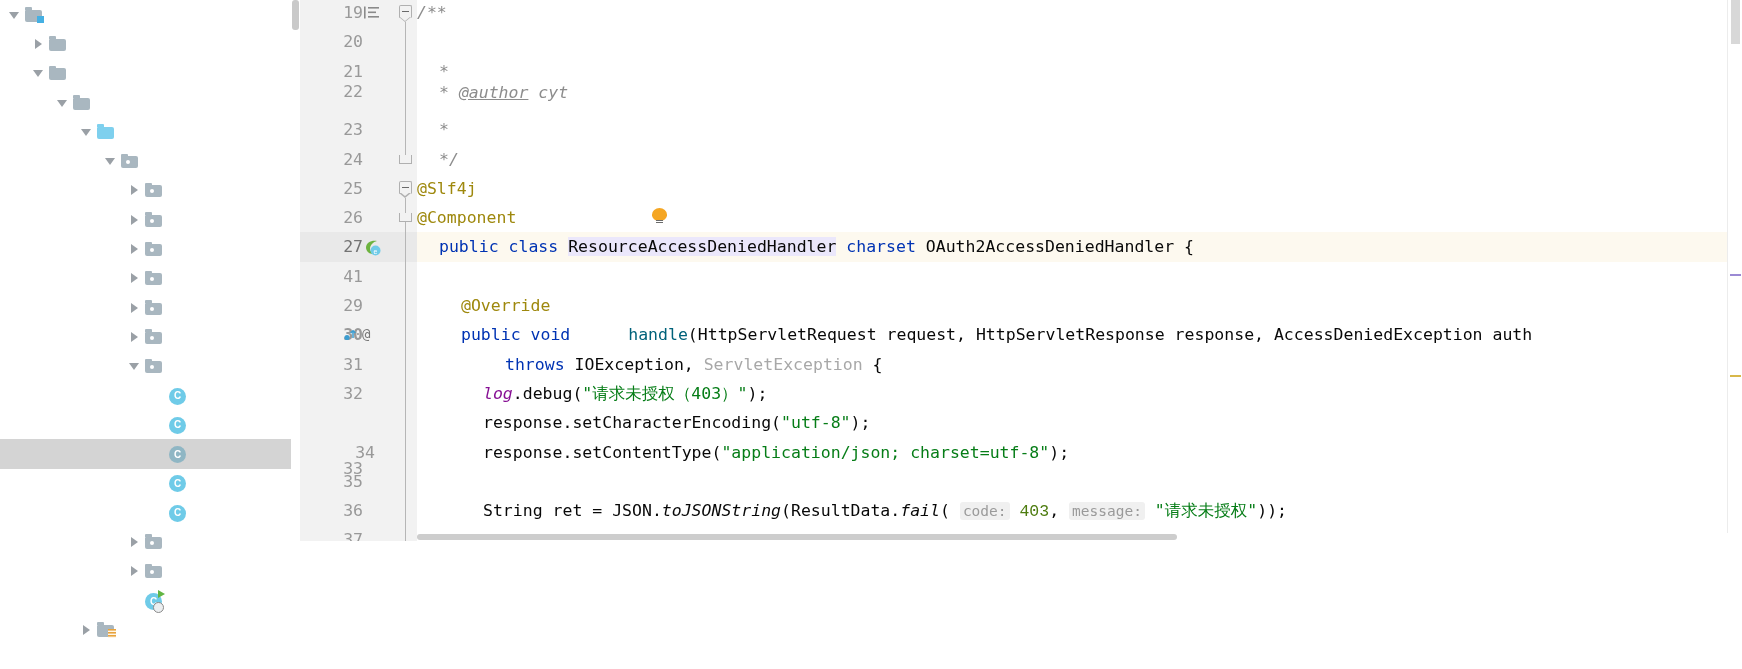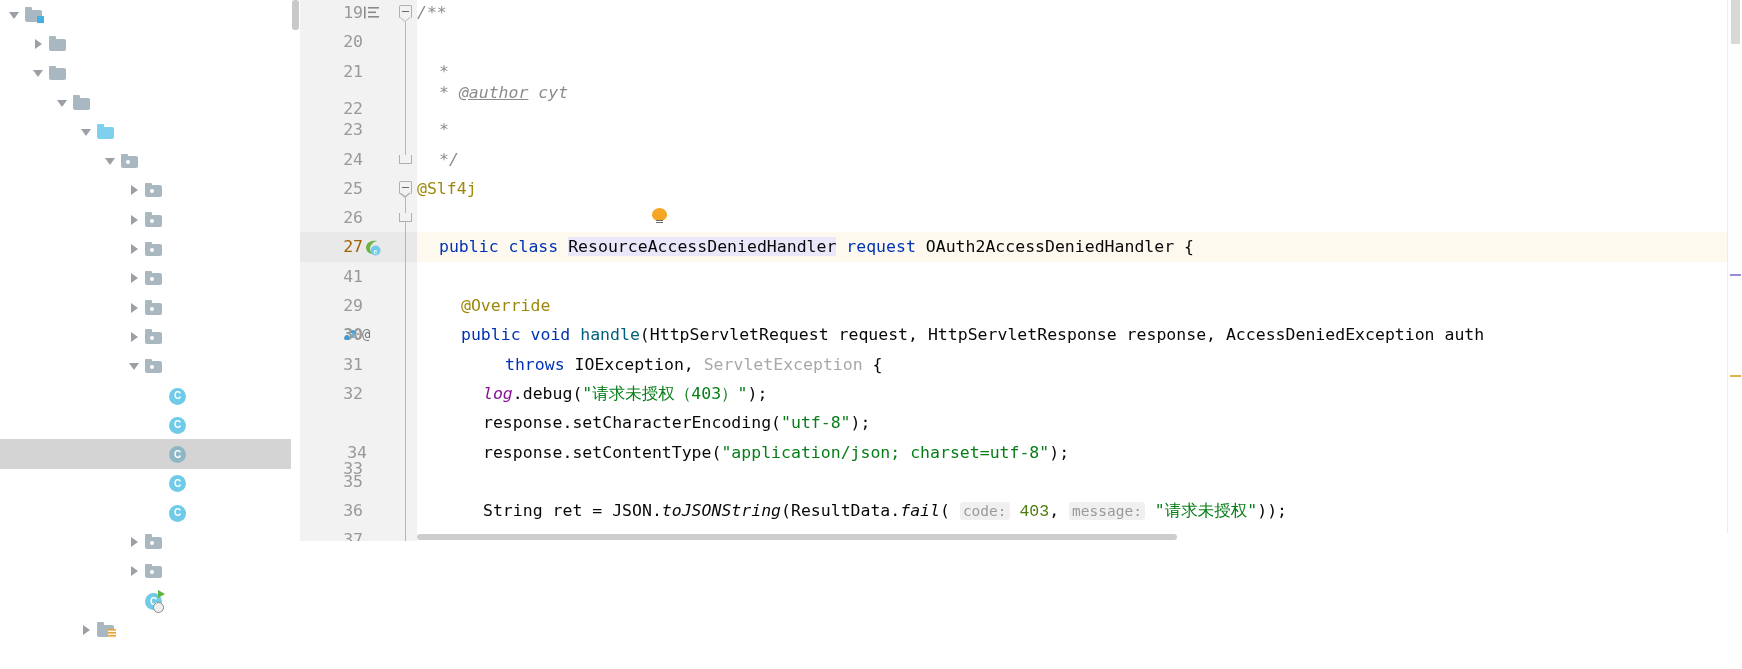--- a/index.html
+++ b/index.html
@@ -196,33 +196,33 @@
 
   .lnum {
     position:absolute; right:0; width:93px;
     height:29.3px; line-height:29.3px;
     text-align:right; padding-right:30px;
     box-sizing:border-box;
     font-size:16.5px;
     color:#999999;
     font-family:"DejaVu Sans Mono","Liberation Mono",monospace;
   }
-  .lnum.caret { background:#e9e9e9; color:#a16207; }
+  .lnum.caret { background:#e9e9e9; color:#737373; }
   .gline { position:absolute; left:0; right:0; height:29.3px; }
   .gline.caret { background:#e9e9e9; }
 
   
   .kw   { color:#0033b3; }
   .anno { color:#9e880d; }
   .str  { color:#067d17; }
   .num  { color:#4d7c0f;font-family:Liberation Mono, monospace; }
   .cmt  { color:#8c8c8c; font-style:italic; }
   .cmt-tag { color:#8c8c8c; font-style:italic; text-decoration:underline; }
   .sfield { color:#871094; font-style:italic; }
-  .method { color:#00627a; }
+  .method { color:#00627a;margin-left:48px; }
   .grayed { color:#a8a8a8; }
   .ident { color:#080808; }
   .hint {
     color:#9a9a9a;
     font-size:14.5px;
     background:#f0f0f0;
     border-radius:3px;
     padding:1px 3px;
   }
   .hl-ident { background:#ebe7fb; }
@@ -474,21 +474,21 @@
     <div class="ed-foldcol"></div>
 
     <div id="gutter-rows">
         <div class="gline" style="top: -2px; width: 117px;"></div>
         <div class="lnum" style="top: -2px; left: 0px;">19</div>
         <div class="gline" style="top: 27.3px; width: 117px;"></div>
         <div class="lnum" style="top: 27.3px; left: 0px;">20</div>
         <div class="gline" style="top: 56.6px; width: 117px;"></div>
         <div class="lnum" style="top: 56.6px; left: 0px;">21</div>
         <div class="gline" style="top: 85.9px; width: 117px;"></div>
-        <div class="lnum" style="top: 94px; left: 0px; text-align: right;">22</div>
+        <div class="lnum" style="top: 77px; left: 0px; text-align: right;">22</div>
         <div class="gline" style="top: 115.2px; width: 117px;"></div>
         <div class="lnum" style="top: 115.2px; left: 0px;">23</div>
         <div class="gline" style="top: 144.5px; width: 117px;"></div>
         <div class="lnum" style="top: 144.5px; left: 0px;">24</div>
         <div class="gline" style="top: 173.8px; width: 117px;"></div>
         <div class="lnum" style="top: 173.8px; left: 0px;">25</div>
         <div class="gline" style="top: 203.1px; width: 117px;"></div>
         <div class="lnum" style="top: 203.1px; left: 0px;">26</div>
         <div class="gline caret" style="top: 232.4px; width: 117px;"></div>
         <div class="lnum caret" style="top: 232.4px; left: 0px;">27</div>
@@ -498,21 +498,21 @@
         <div class="lnum" style="top: 291px; left: 0px;">29</div>
         <div class="gline" style="top: 320.3px; width: 117px;"></div>
         <div class="lnum" style="top: 320.3px; left: 0px; font-weight: bold;">30</div>
         <div class="gline" style="top: 349.6px; width: 117px;"></div>
         <div class="lnum" style="top: 349.6px; left: 0px;">31</div>
         <div class="gline" style="top: 378.9px; width: 117px;"></div>
         <div class="lnum" style="top: 378.9px; left: 0px;">32</div>
         <div class="gline" style="top: 408.2px; width: 117px;"></div>
         <div class="lnum" style="top: 426px; left: 0px; margin-top: 28px;">33</div>
         <div class="gline" style="top: 437.5px; width: 117px;"></div>
-        <div class="lnum" style="top: 437.5px; left: 4px;">34</div>
+        <div class="lnum" style="top: 437.5px; left: 12px;">34</div>
         <div class="gline" style="top: 466.8px; width: 117px;"></div>
         <div class="lnum" style="top: 466.8px; left: 0px;">35</div>
         <div class="gline" style="top: 496.1px; width: 117px;"></div>
         <div class="lnum" style="top: 496.1px; left: 0px;">36</div>
         <div class="gline" style="top: 525.4px; width: 117px;"></div>
         <div class="lnum" style="top: 525.4px; left: 0px;">37</div>
         <div class="gline" style="top: 554.7px; width: 117px;"></div>
         <div class="lnum" style="top: 554.7px; left: 0px;">38</div>
         <div class="gline" style="top: 584px; width: 117px;"></div>
         <div class="lnum" style="top: 584px; left: 0px;">39</div>
@@ -551,21 +551,22 @@
         <div class="g-at" style="left: 62px; top: 327.3px;">@</div>
       </div>
 
     <div class="ed-content" id="code-layer">
         <div class="ed-line" style="top: -2px; padding-left: 0px;"><span class="cmt">/**</span></div>
         <div class="ed-line" style="top: 56.6px; padding-left: 22px;"><span class="cmt">*</span></div>
         <div class="ed-line" style="top: 78px; padding-left: 22px;"><span class="cmt">* </span><span class="cmt-tag">@author</span><span class="cmt"> cyt</span></div>
         <div class="ed-line" style="top: 115.2px; padding-left: 22px;"><span class="cmt">*</span></div>
         <div class="ed-line" style="top: 144.5px; padding-left: 22px;"><span class="cmt">*/</span></div>
         <div class="ed-line" style="top: 173.8px; padding-left: 0px;"><span class="anno">@Slf4j</span></div>
-        <div class="ed-line caret" style="top: 232.4px; padding-left: 22px;"><span class="kw">public</span><span class="ident"> </span><span class="kw">class</span><span class="ident"> </span><span class="ident hl-ident">ResourceAccessDeniedHandler</span><span class="ident"> </span><span class="kw">request</span><span class="ident"> OAuth2AccessDeniedHandler {</span></div>
+        <div class="ed-line" style="top: 203.1px; padding-left: 0px;"><span class="anno">@Component</span></div>
+        <div class="ed-line caret" style="top: 232.4px; padding-left: 22px;"><span class="kw">public</span><span class="ident"> </span><span class="kw">class</span><span class="ident"> </span><span class="ident hl-ident">ResourceAccessDeniedHandler</span><span class="ident"> </span><span class="kw">charset</span><span class="ident"> OAuth2AccessDeniedHandler {</span></div>
         <div class="ed-line" style="top: 261.7px; padding-left: 0px;"></div>
         <div class="ed-line" style="top: 291px; padding-left: 44px;"><span class="anno">@Override</span></div>
         <div class="ed-line" style="top: 320.3px; padding-left: 44px;"><span class="kw">public</span><span class="ident"> </span><span class="kw">void</span><span class="ident"> </span><span class="method">handle</span><span class="ident">(HttpServletRequest request, HttpServletResponse response, AccessDeniedException auth</span></div>
         <div class="ed-line" style="top: 349.6px; padding-left: 88px;"><span class="kw">throws</span><span class="ident"> IOException, </span><span class="grayed">ServletException</span><span class="ident"> {</span></div>
         <div class="ed-line" style="top: 378.9px; padding-left: 66px;"><span class="sfield">log</span><span class="ident">.debug(</span><span class="str">"请求未授权（403）"</span><span class="ident">);</span></div>
         <div class="ed-line" style="top: 408.2px; padding-left: 66px;"><span class="ident">response.setCharacterEncoding(</span><span class="str">"utf-8"</span><span class="ident">);</span></div>
         <div class="ed-line" style="top: 437.5px; padding-left: 66px;"><span class="ident">response.setContentType(</span><span class="str">"application/json; charset=utf-8"</span><span class="ident">);</span></div>
         <div class="ed-line" style="top: 496.1px; padding-left: 66px;"><span class="ident">String ret = JSON.</span><span class="ident " style="font-style:italic">toJSONString</span><span class="ident">(ResultData.</span><span class="ident " style="font-style:italic">fail</span><span class="ident">( </span><span class="hint">code:</span><span class="ident"> </span><span class="num">403</span><span class="ident">, </span><span class="hint">message:</span><span class="ident"> </span><span class="str">"请求未授权"</span><span class="ident">));</span></div>
         <div class="ed-line" style="top: 554.7px; padding-left: 44px;"><span class="ident">}</span></div>
         <div class="ed-line" style="top: 584px; padding-left: 22px;"><span class="ident">}</span></div>

